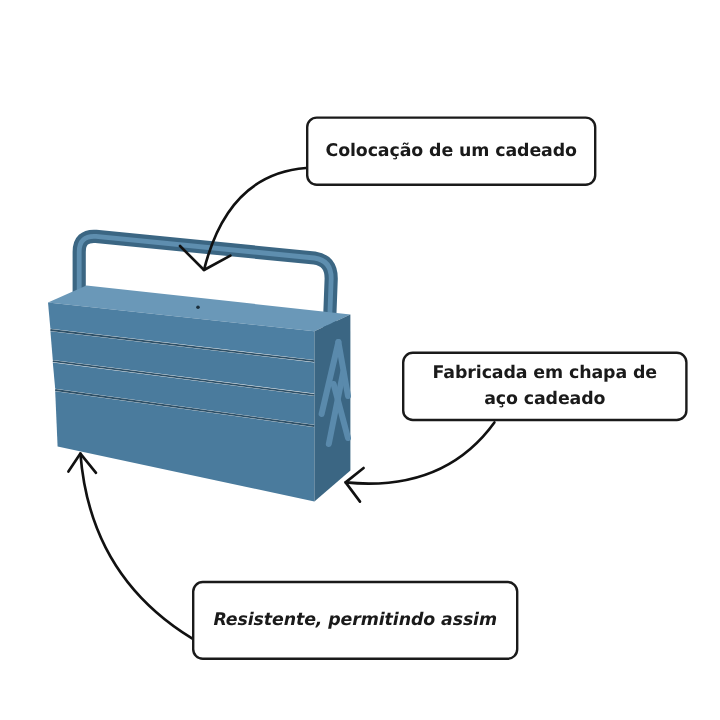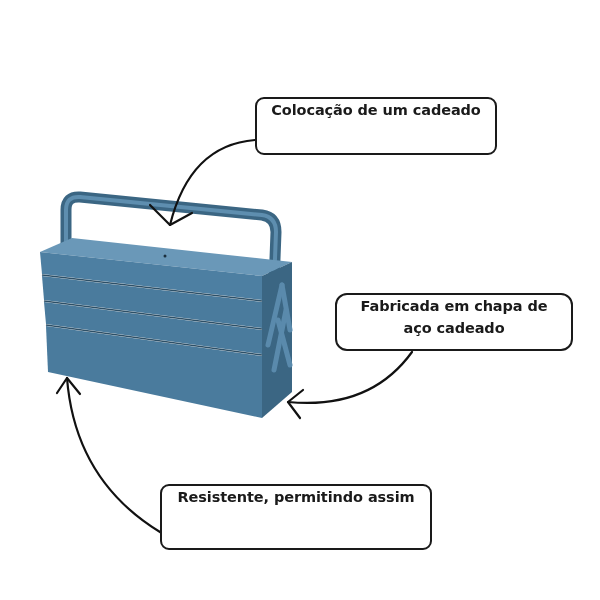--- a/index.html
+++ b/index.html
@@ -1,18 +1,18 @@
 <!DOCTYPE html>
 <html><head>
 <meta charset="utf-8">
 <style>
   html,body{margin:0;padding:0;background:#ffffff;}
   body{width:600px;height:600px;position:relative;overflow:hidden;font-family:"DejaVu Sans","Liberation Sans",sans-serif;}
   .callout{position:absolute;border:2px solid #1a1a1a;border-radius:9px;background:#fff;box-sizing:border-box;
-    display:flex;flex-direction:column;align-items:center;
+    display:flex;flex-direction:column;align-items:center;justify-content:center;
     font-weight:bold;color:#1a1a1a;font-size:14.5px;line-height:22px;text-align:center;letter-spacing:-0.1px;}
   .callout span{display:block;white-space:nowrap;}
   svg.layer{position:absolute;left:0;top:0;}
 </style>
 </head>
 <body>
 
 <svg class="layer" width="600" height="600" viewBox="0 0 600 600">
 
   <g fill="none" stroke-linecap="round" stroke-linejoin="round">
@@ -53,20 +53,20 @@
     <path d="M303 390 L288 402 L300 418"></path>
     <path d="M160 532 Q75 480 67 378"></path>
     <path d="M57 393 L67 378 L80 394"></path>
   </g>
 </svg>
 
 <div class="callout" style="left:255px;top:97px;width:242px;height:58px;">
   <span>Colocação de um cadeado</span>
 </div>
 
-<div class="callout" style="left:335px;top:293px;width:238px;height:58px;border-radius:12px;">
+<div class="callout" style="left:335px;top:293px;width:238px;height:58px;">
   <span>Fabricada em chapa de</span>
   <span>aço cadeado</span>
 </div>
 
-<div class="callout" style="left:160px;top:484px;width:272px;height:66px;">
+<div class="callout" style="left:160px;top:484px;width:272px;height:66px;font-style:italic;">
   <span>Resistente, permitindo assim</span>
 </div>
 
 </body></html>

